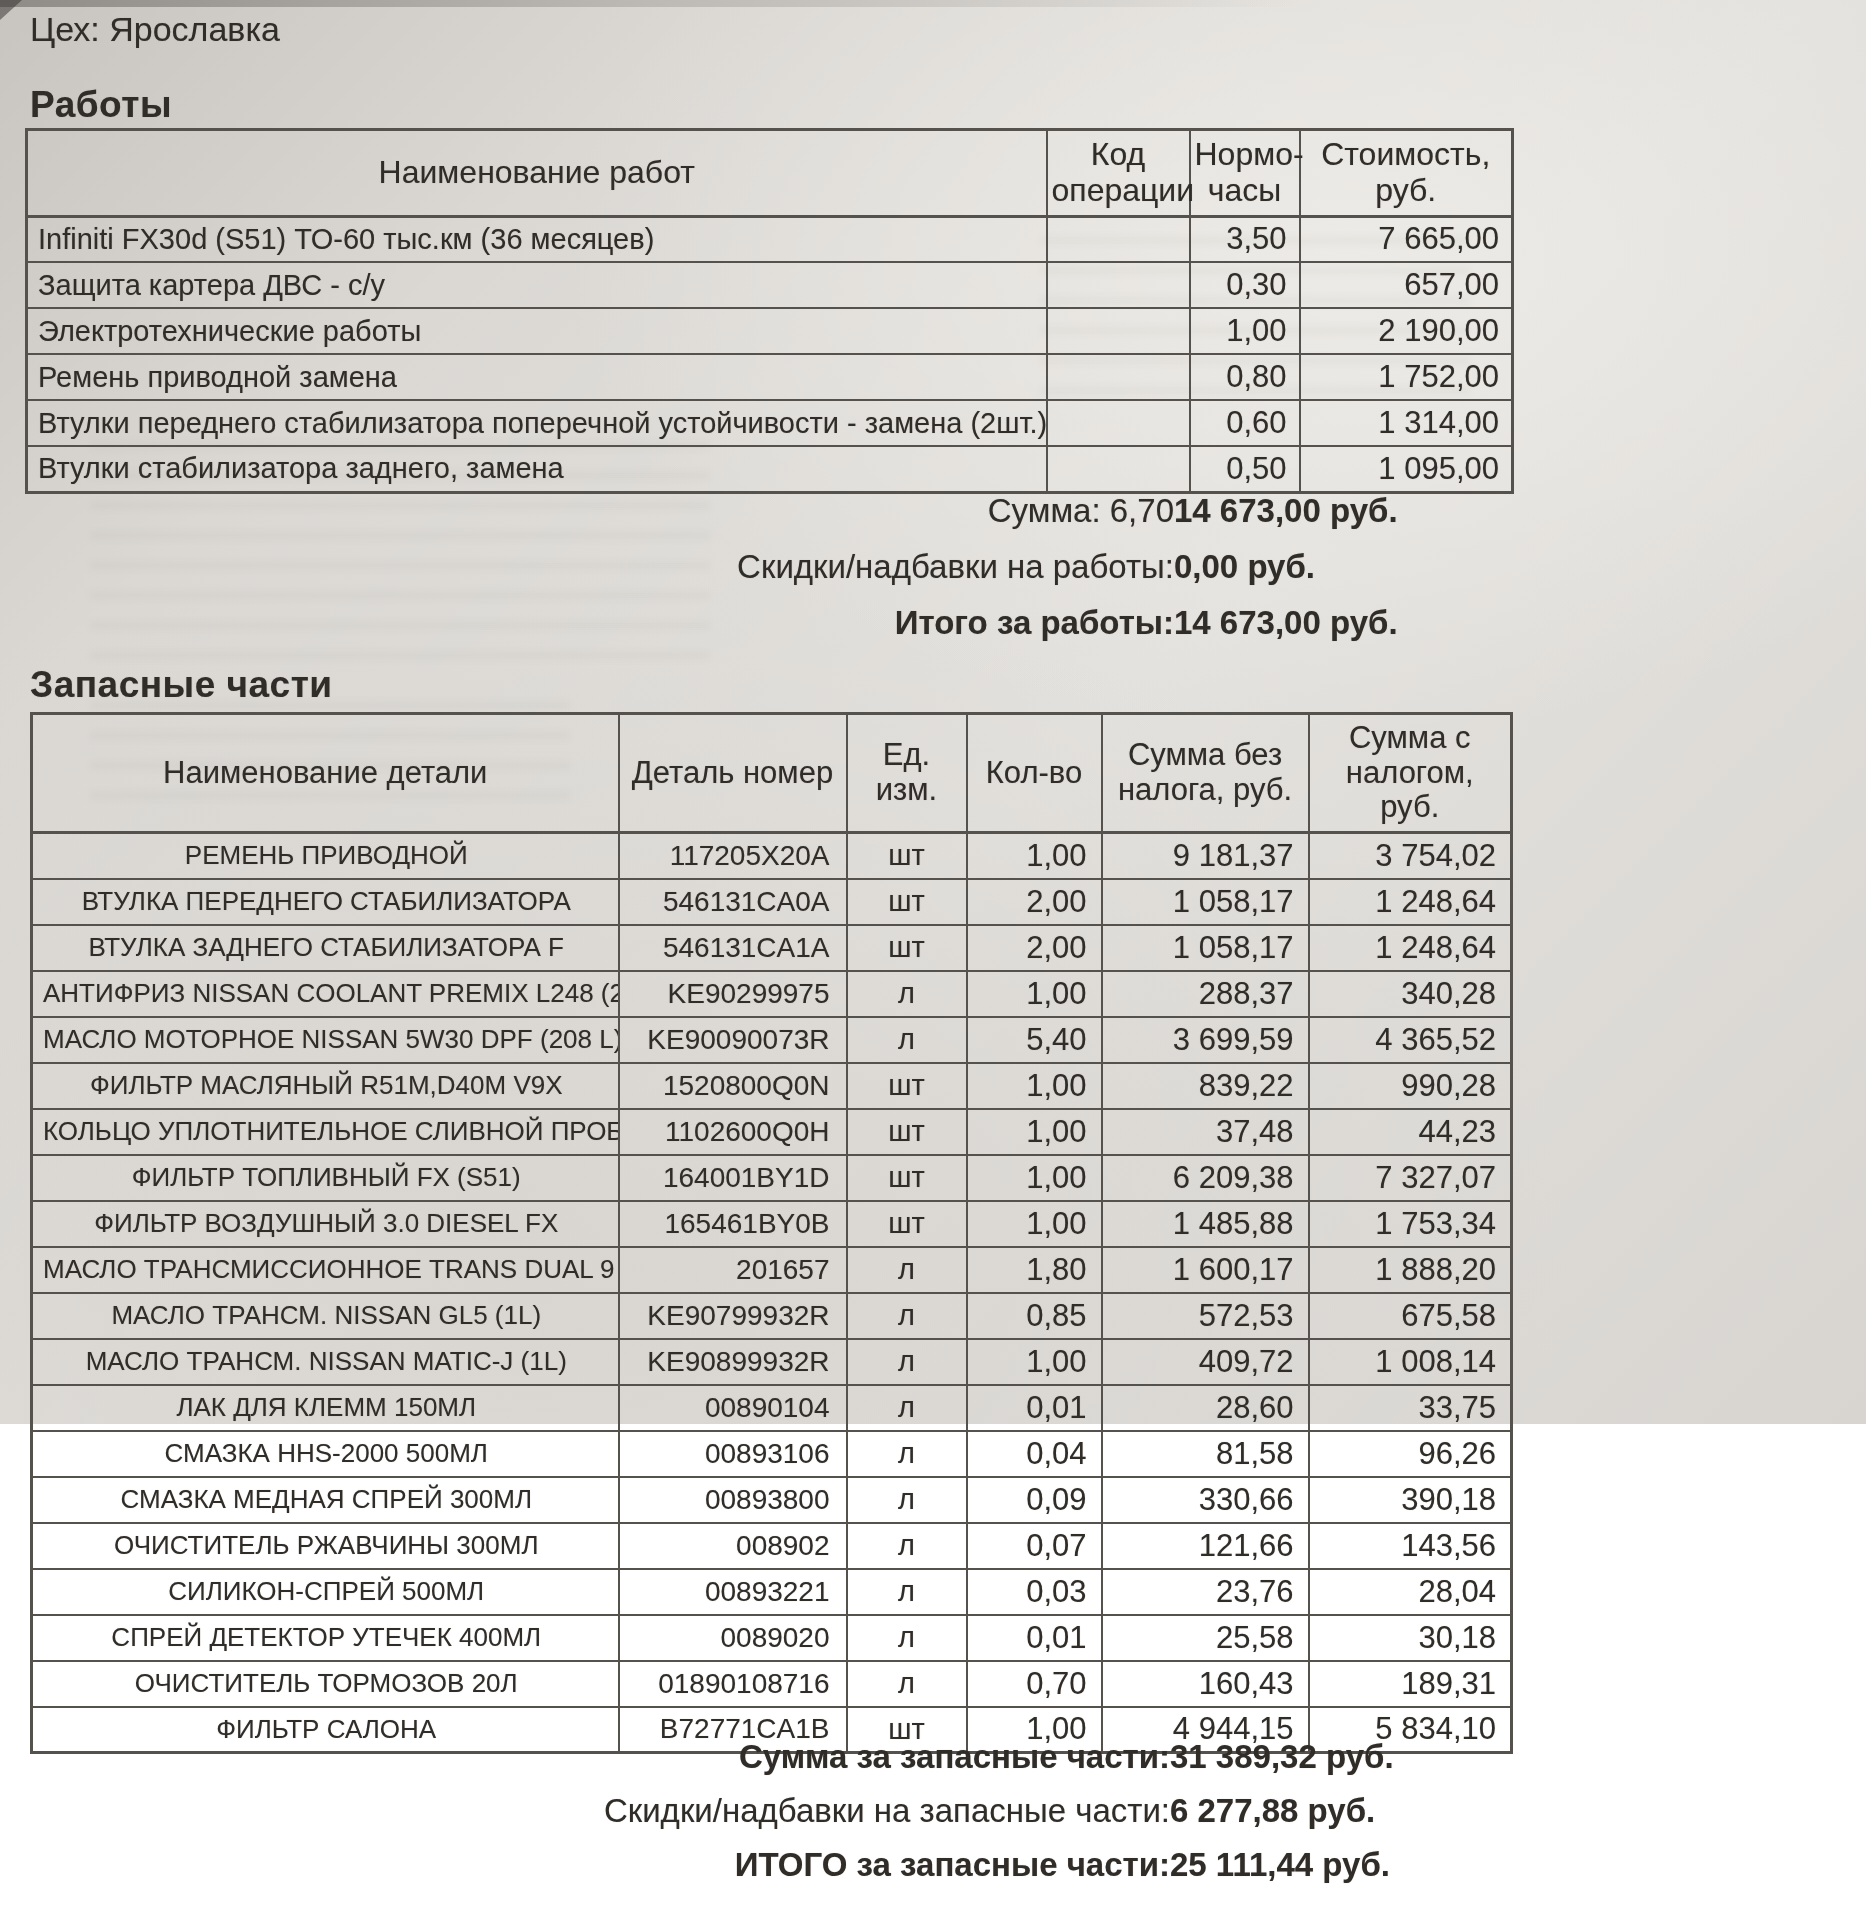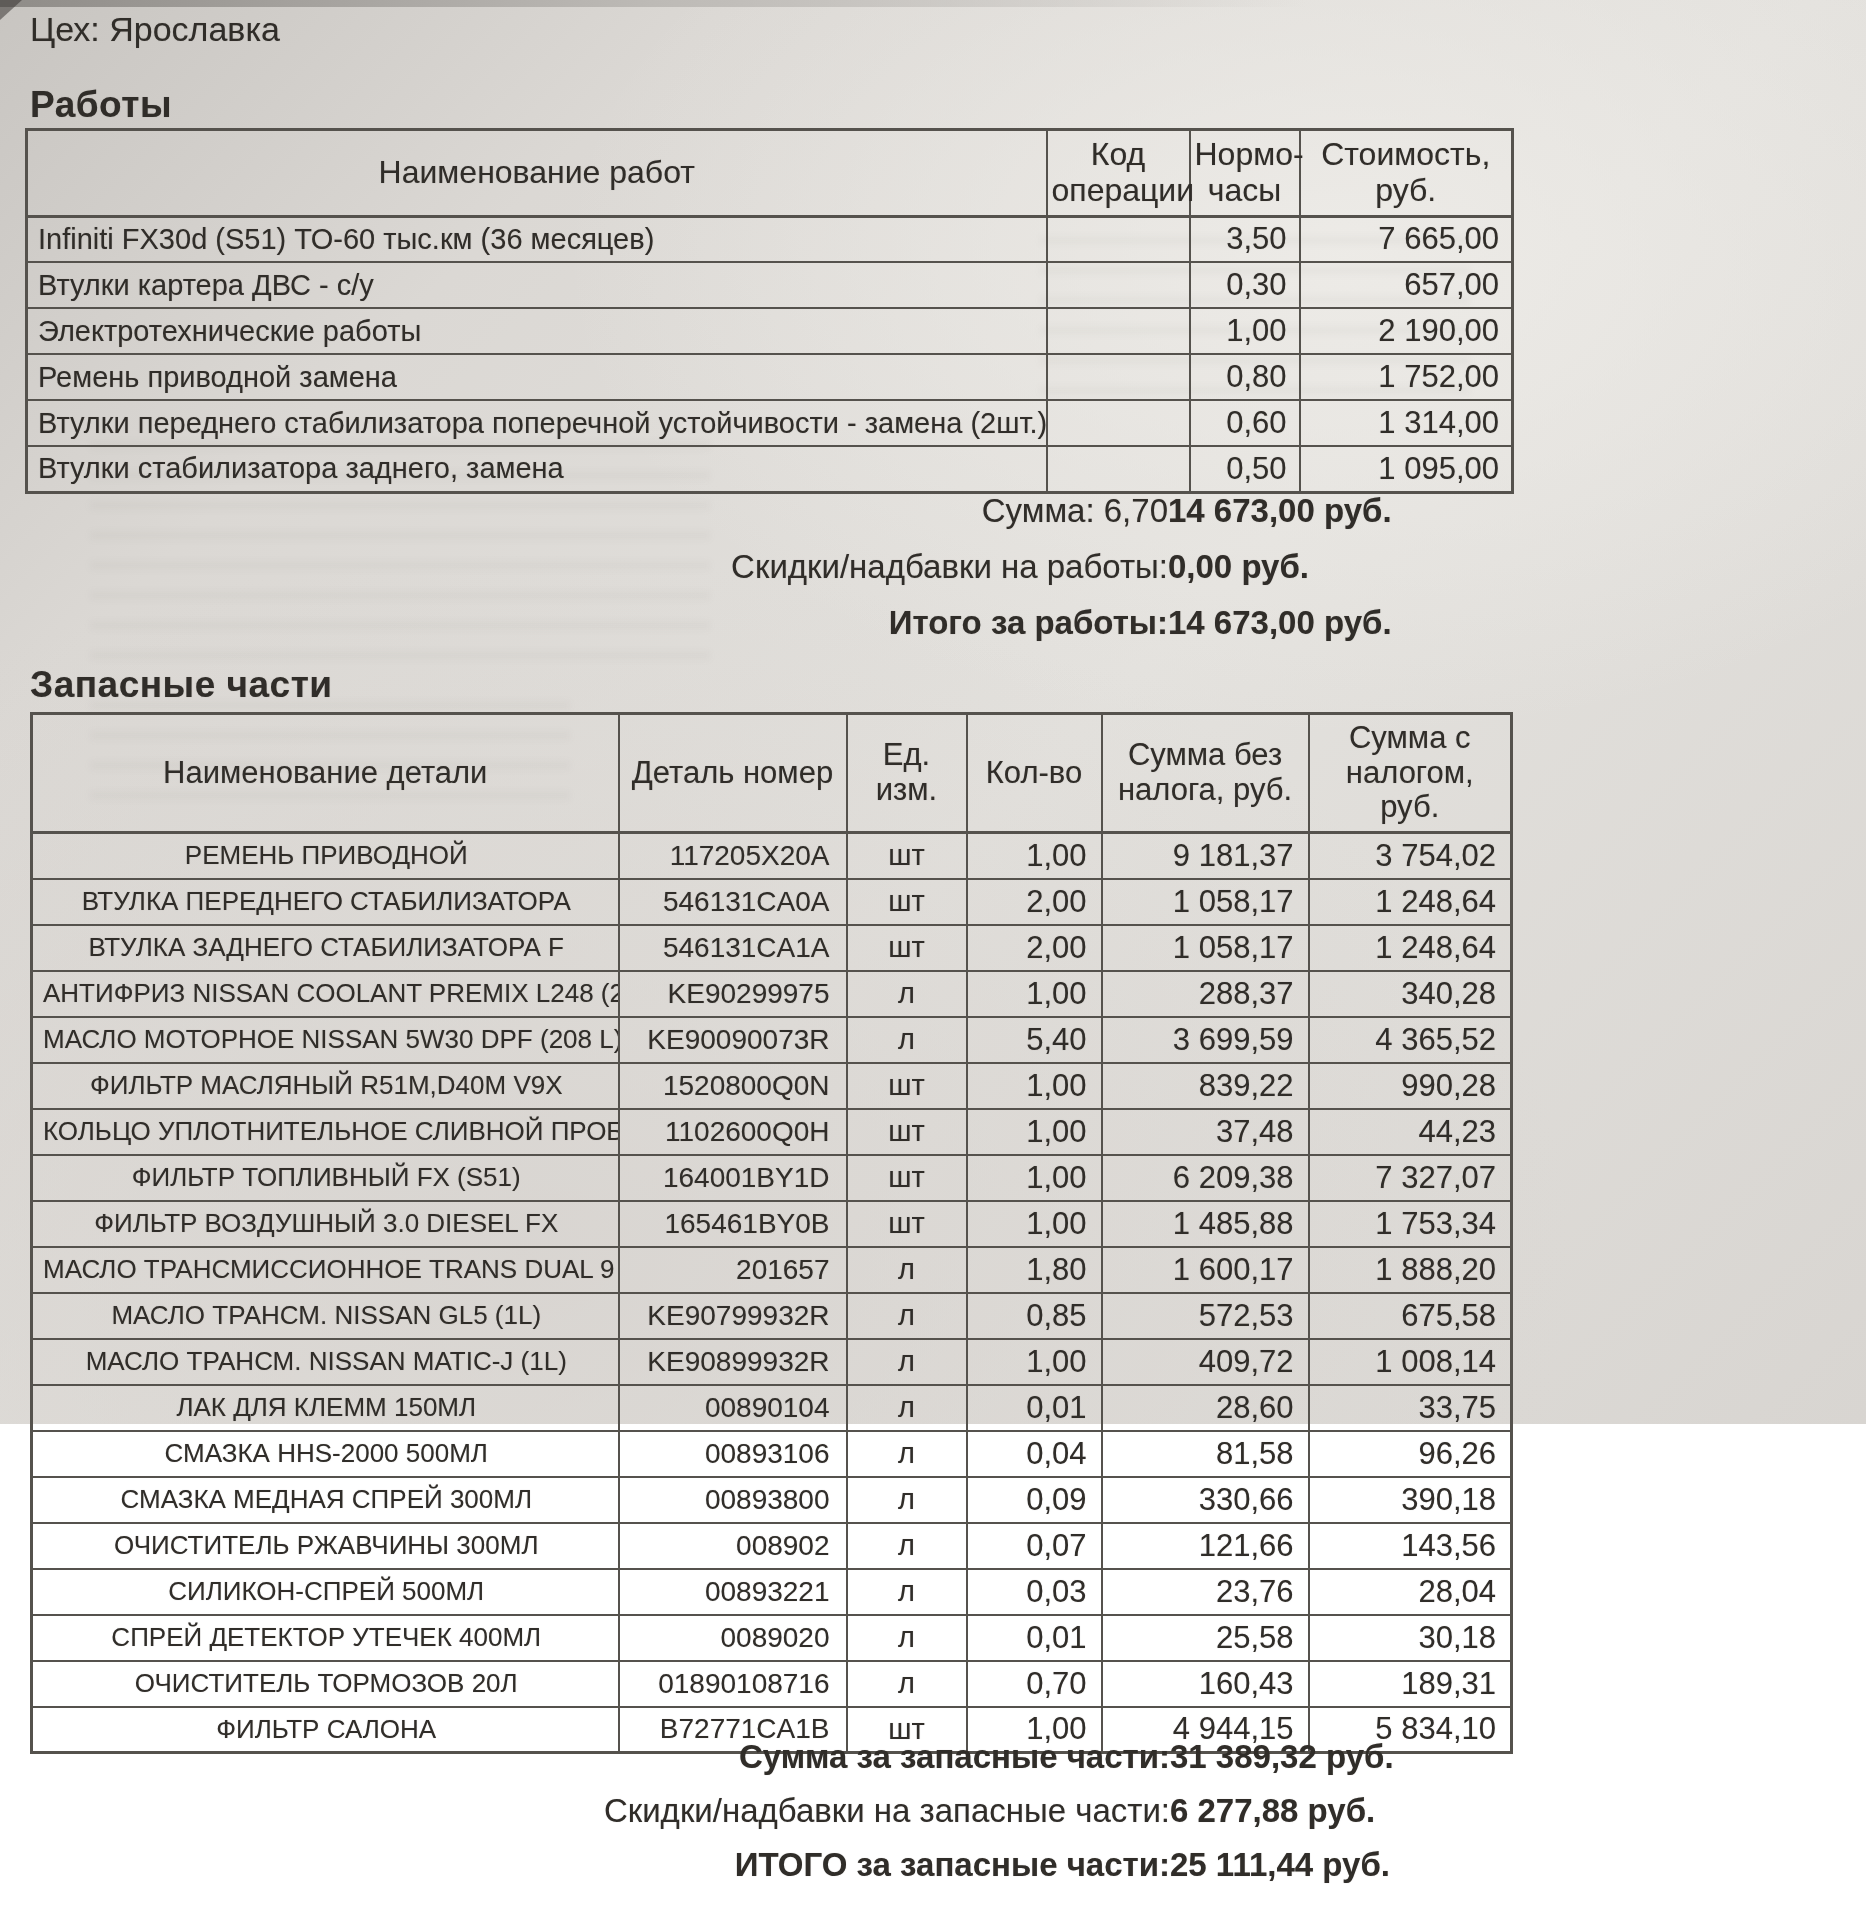--- a/index.html
+++ b/index.html
@@ -50,21 +50,21 @@
   .parts-table{left:30px;top:712px;width:1480px;}
   .parts-table thead th{height:76px;font-size:31px;}
   .parts-table tbody tr{height:46px;}
   .parts-table .col-name{font-size:26px;text-align:center;padding-left:10px;margin-top:42px;}
   .parts-table .col-number{font-size:28px;text-align:right;padding-right:16px;}
   .parts-table .col-unit{font-size:29px;text-align:center;}
   .parts-table .col-qty,.parts-table .col-net,.parts-table .col-gross{
     font-size:31px;text-align:right;padding-right:14px;}
 
   .summary{position:absolute;left:0;}
-  .works-summary{top:492px;width:1512px;}
+  .works-summary{top:492px;width:1512px;padding-left:6px;}
   .parts-summary{top:1738px;width:1514px;}
   .summary-line{display:flex;justify-content:flex-end;align-items:baseline;
     font-size:33px;height:46px;margin-bottom:10px;}
   .parts-summary .summary-line{height:50px;margin-bottom:4px;}
   .summary-label{text-align:right;}
   .summary-value{min-width:330px;font-weight:bold;padding-right:14px;}
   .bold{font-weight:bold;}
 </style>
 </head>
 <body>
@@ -96,21 +96,21 @@
       </tr>
     </thead>
     <tbody>
         <tr>
           <td class="col-name">Infiniti FX30d (S51)  ТО-60 тыс.км (36 месяцев)</td>
           <td class="col-code"></td>
           <td class="col-hours">3,50</td>
           <td class="col-cost">7 665,00</td>
         </tr>
         <tr>
-          <td class="col-name">Втулки картера ДВС - с/у</td>
+          <td class="col-name">Защита картера ДВС - с/у</td>
           <td class="col-code"></td>
           <td class="col-hours">0,30</td>
           <td class="col-cost">657,00</td>
         </tr>
         <tr>
           <td class="col-name">Электротехнические работы</td>
           <td class="col-code"></td>
           <td class="col-hours">1,00</td>
           <td class="col-cost">2 190,00</td>
         </tr>

